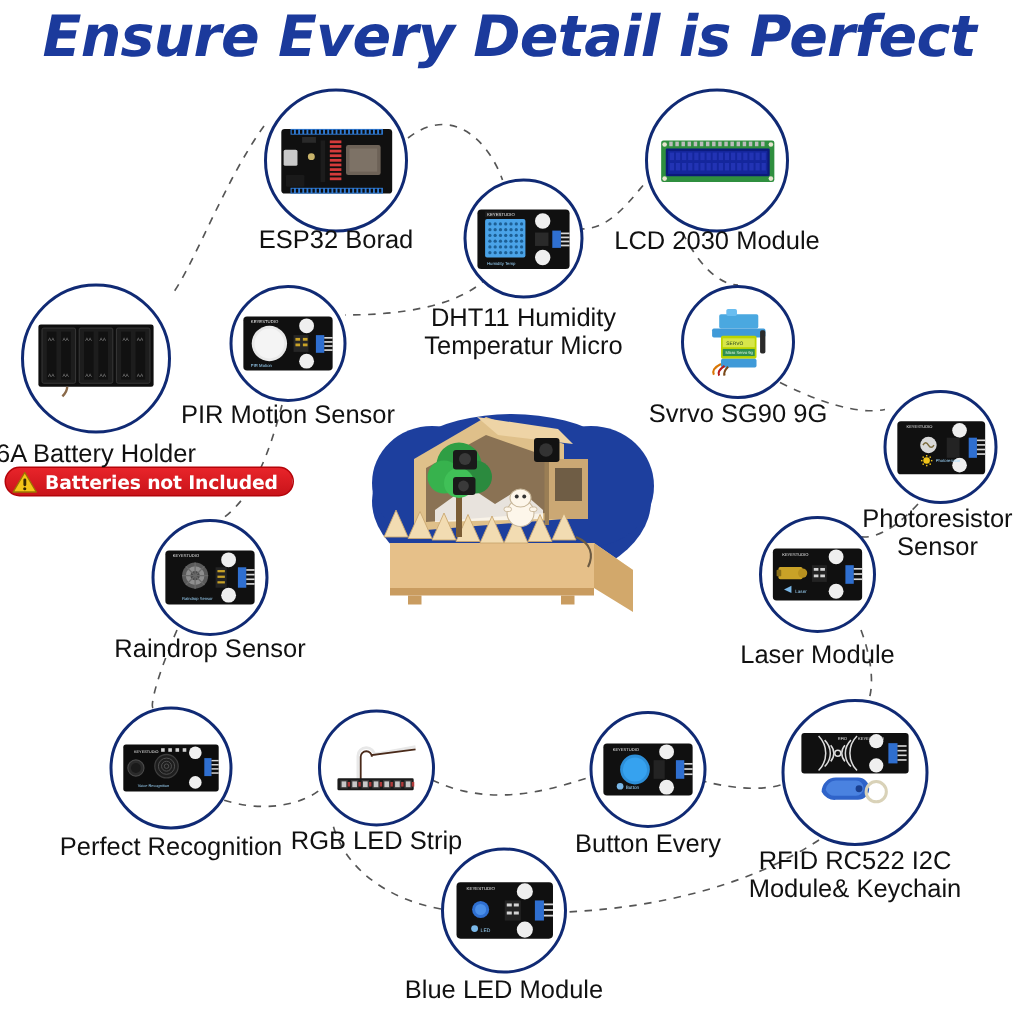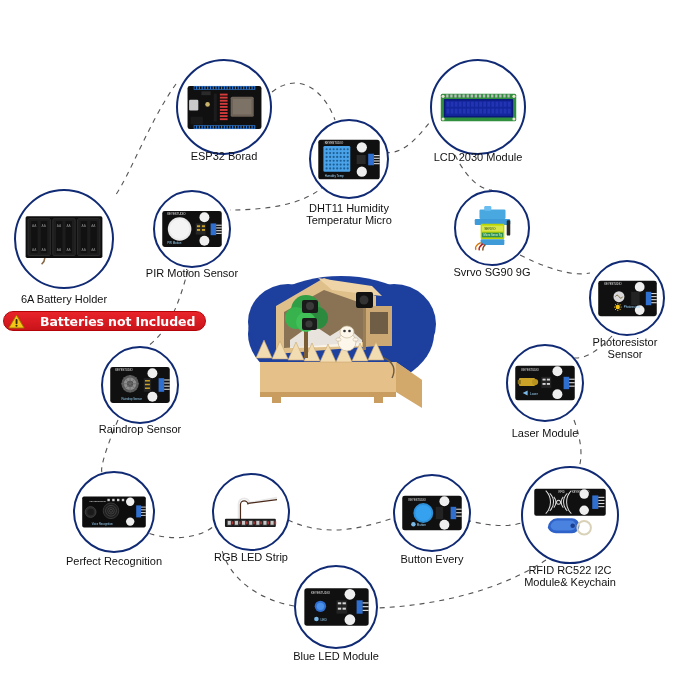--- a/index.html
+++ b/index.html
@@ -58,56 +58,57 @@
     border: 2px solid #102a74;
     overflow: hidden;
     display: flex;
     align-items: center;
     justify-content: center;
   }
   .bubble svg { display: block; }
   .caption {
     position: absolute;
     text-align: center;
-    font-size: 11px;
+    font-size: 17px;
     font-weight: normal;
     color: #111111;
     line-height: 1.12;
     white-space: pre-line;
     font-family: "Liberation Sans", sans-serif;
   }
 
   
   #warn-badge {
     position: absolute;
     left: 3px; top: 311px;
     height: 20px;
     padding: 0 10px 0 4px;
     border-radius: 11px;
     background: linear-gradient(#e8242a, #c9141a);
     border: 1px solid #b4040a;
     display: flex;
     align-items: center;
-    gap: 15px;
+    gap: 5px;
   }
   #warn-badge .wtext {
     color: #ffffff;
     font-size: 12.5px;
     font-weight: bold;
     font-family: "DejaVu Sans", sans-serif;
     letter-spacing: -0.1px;
     white-space: nowrap;
   }
   .tri { display: block; }
 </style>
 </head>
 <body>
 
 <div id="page">
 
+  <div id="title">Ensure Every Detail is Perfect</div>
 
   <svg id="ring-svg" viewBox="0 0 679 678">
     <g fill="none" stroke="#555555" stroke-width="1.1" stroke-dasharray="5,5">
       <path d="M272,92 C300,70 325,92 335,120"></path>
       <path d="M375,150 C400,160 415,140 430,122"></path>
       <path d="M455,155 C470,185 485,190 492,190"></path>
       <path d="M325,185 C305,205 265,210 230,210"></path>
       <path d="M176,84 C150,120 130,175 115,196"></path>
       <path d="M188,270 C180,300 170,330 148,346"></path>
       <path d="M520,255 C560,275 580,275 590,273"></path>

